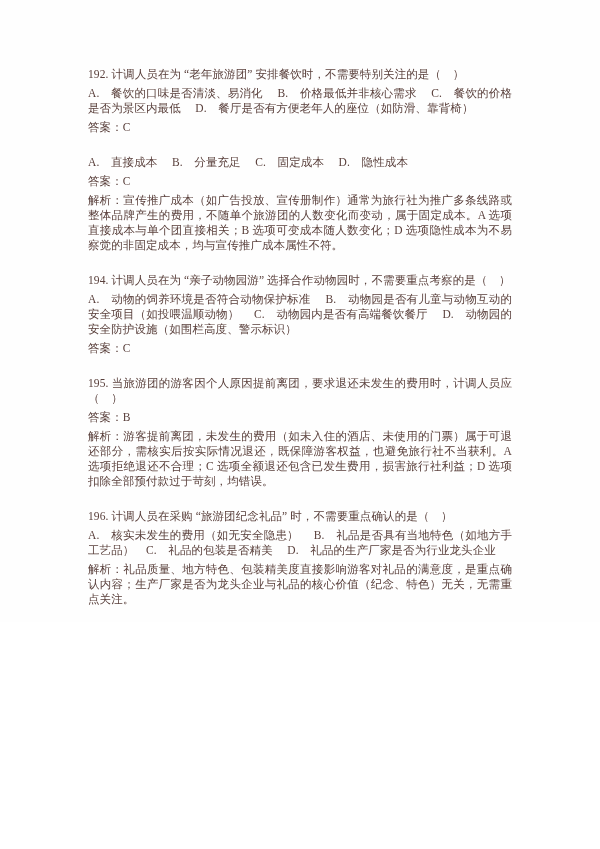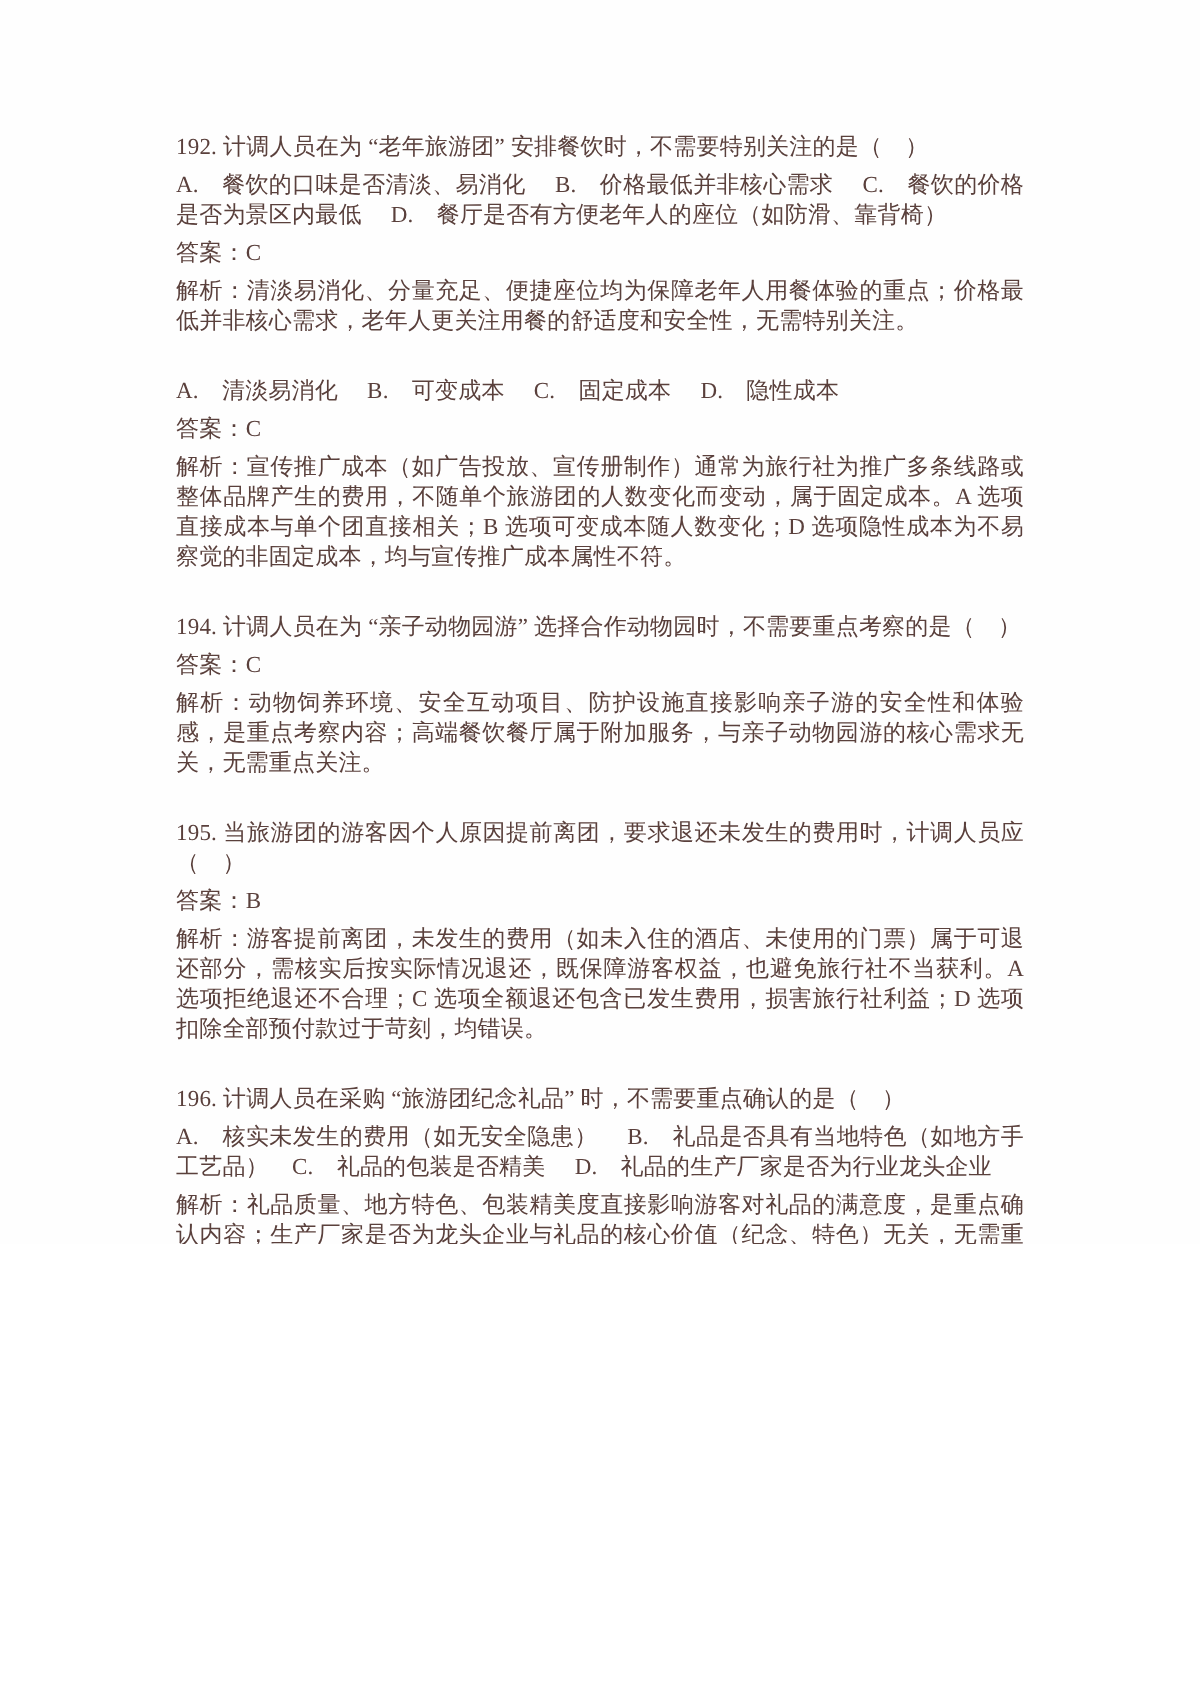--- a/index.html
+++ b/index.html
@@ -40,33 +40,32 @@
 </head>
 <body>
 
 <div class="page">
   <div class="content">
 
     <section class="question-block">
       <p>192. 计调人员在为 “老年旅游团” 安排餐饮时，不需要特别关注的是（　）</p>
       <p>A.　餐饮的口味是否清淡、易消化　 B.　价格最低并非核心需求 　C.　餐饮的价格是否为景区内最低　 D.　餐厅是否有方便老年人的座位（如防滑、靠背椅）</p>
       <p><span>答案：</span><span>C</span></p>
-      <p><span>解析：</span><span>清淡易消化、分量充足、便捷座位均为保障老年人用餐体验的重点；价格最低并非核心需求，老年人更关注用餐的舒适度和安全性，无需特别关注。</span></p>
     </section>
 
     <section class="question-block">
-      <p>A.　清淡易消化 　B.　可变成本 　C.　固定成本 　D.　隐性成本</p>
+      <p>A.　直接成本 　B.　分量充足 　C.　固定成本 　D.　隐性成本</p>
       <p><span>答案：</span><span>C</span></p>
       <p><span>解析：</span><span>宣传推广成本（如广告投放、宣传册制作）通常为旅行社为推广多条线路或整体品牌产生的费用，不随单个旅游团的人数变化而变动，属于固定成本。A 选项直接成本与单个团直接相关；B 选项可变成本随人数变化；D 选项隐性成本为不易察觉的非固定成本，均与宣传推广成本属性不符。</span></p>
     </section>
 
     <section class="question-block">
       <p>194. 计调人员在为 “亲子动物园游” 选择合作动物园时，不需要重点考察的是（　）</p>
+      <p>A.　动物的饲养环境是否符合动物保护标准 　B.　动物园是否有儿童与动物互动的安全项目（如投喂温顺动物） 　C.　动物园内是否有高端餐饮餐厅 　D.　动物园的安全防护设施（如围栏高度、警示标识）</p>
       <p><span>答案：</span><span>C</span></p>
-      <p><span>解析：</span><span>动物饲养环境、安全互动项目、防护设施直接影响亲子游的安全性和体验感，是重点考察内容；高端餐饮餐厅属于附加服务，与亲子动物园游的核心需求无关，无需重点关注。</span></p>
     </section>
 
     <section class="question-block">
       <p>195. 当旅游团的游客因个人原因提前离团，要求退还未发生的费用时，计调人员应（　）</p>
       <p><span>答案：</span><span>B</span></p>
       <p><span>解析：</span><span>游客提前离团，未发生的费用（如未入住的酒店、未使用的门票）属于可退还部分，需核实后按实际情况退还，既保障游客权益，也避免旅行社不当获利。A 选项拒绝退还不合理；C 选项全额退还包含已发生费用，损害旅行社利益；D 选项扣除全部预付款过于苛刻，均错误。</span></p>
     </section>
 
     <section class="question-block">
       <p>196. 计调人员在采购 “旅游团纪念礼品” 时，不需要重点确认的是（　）</p>

